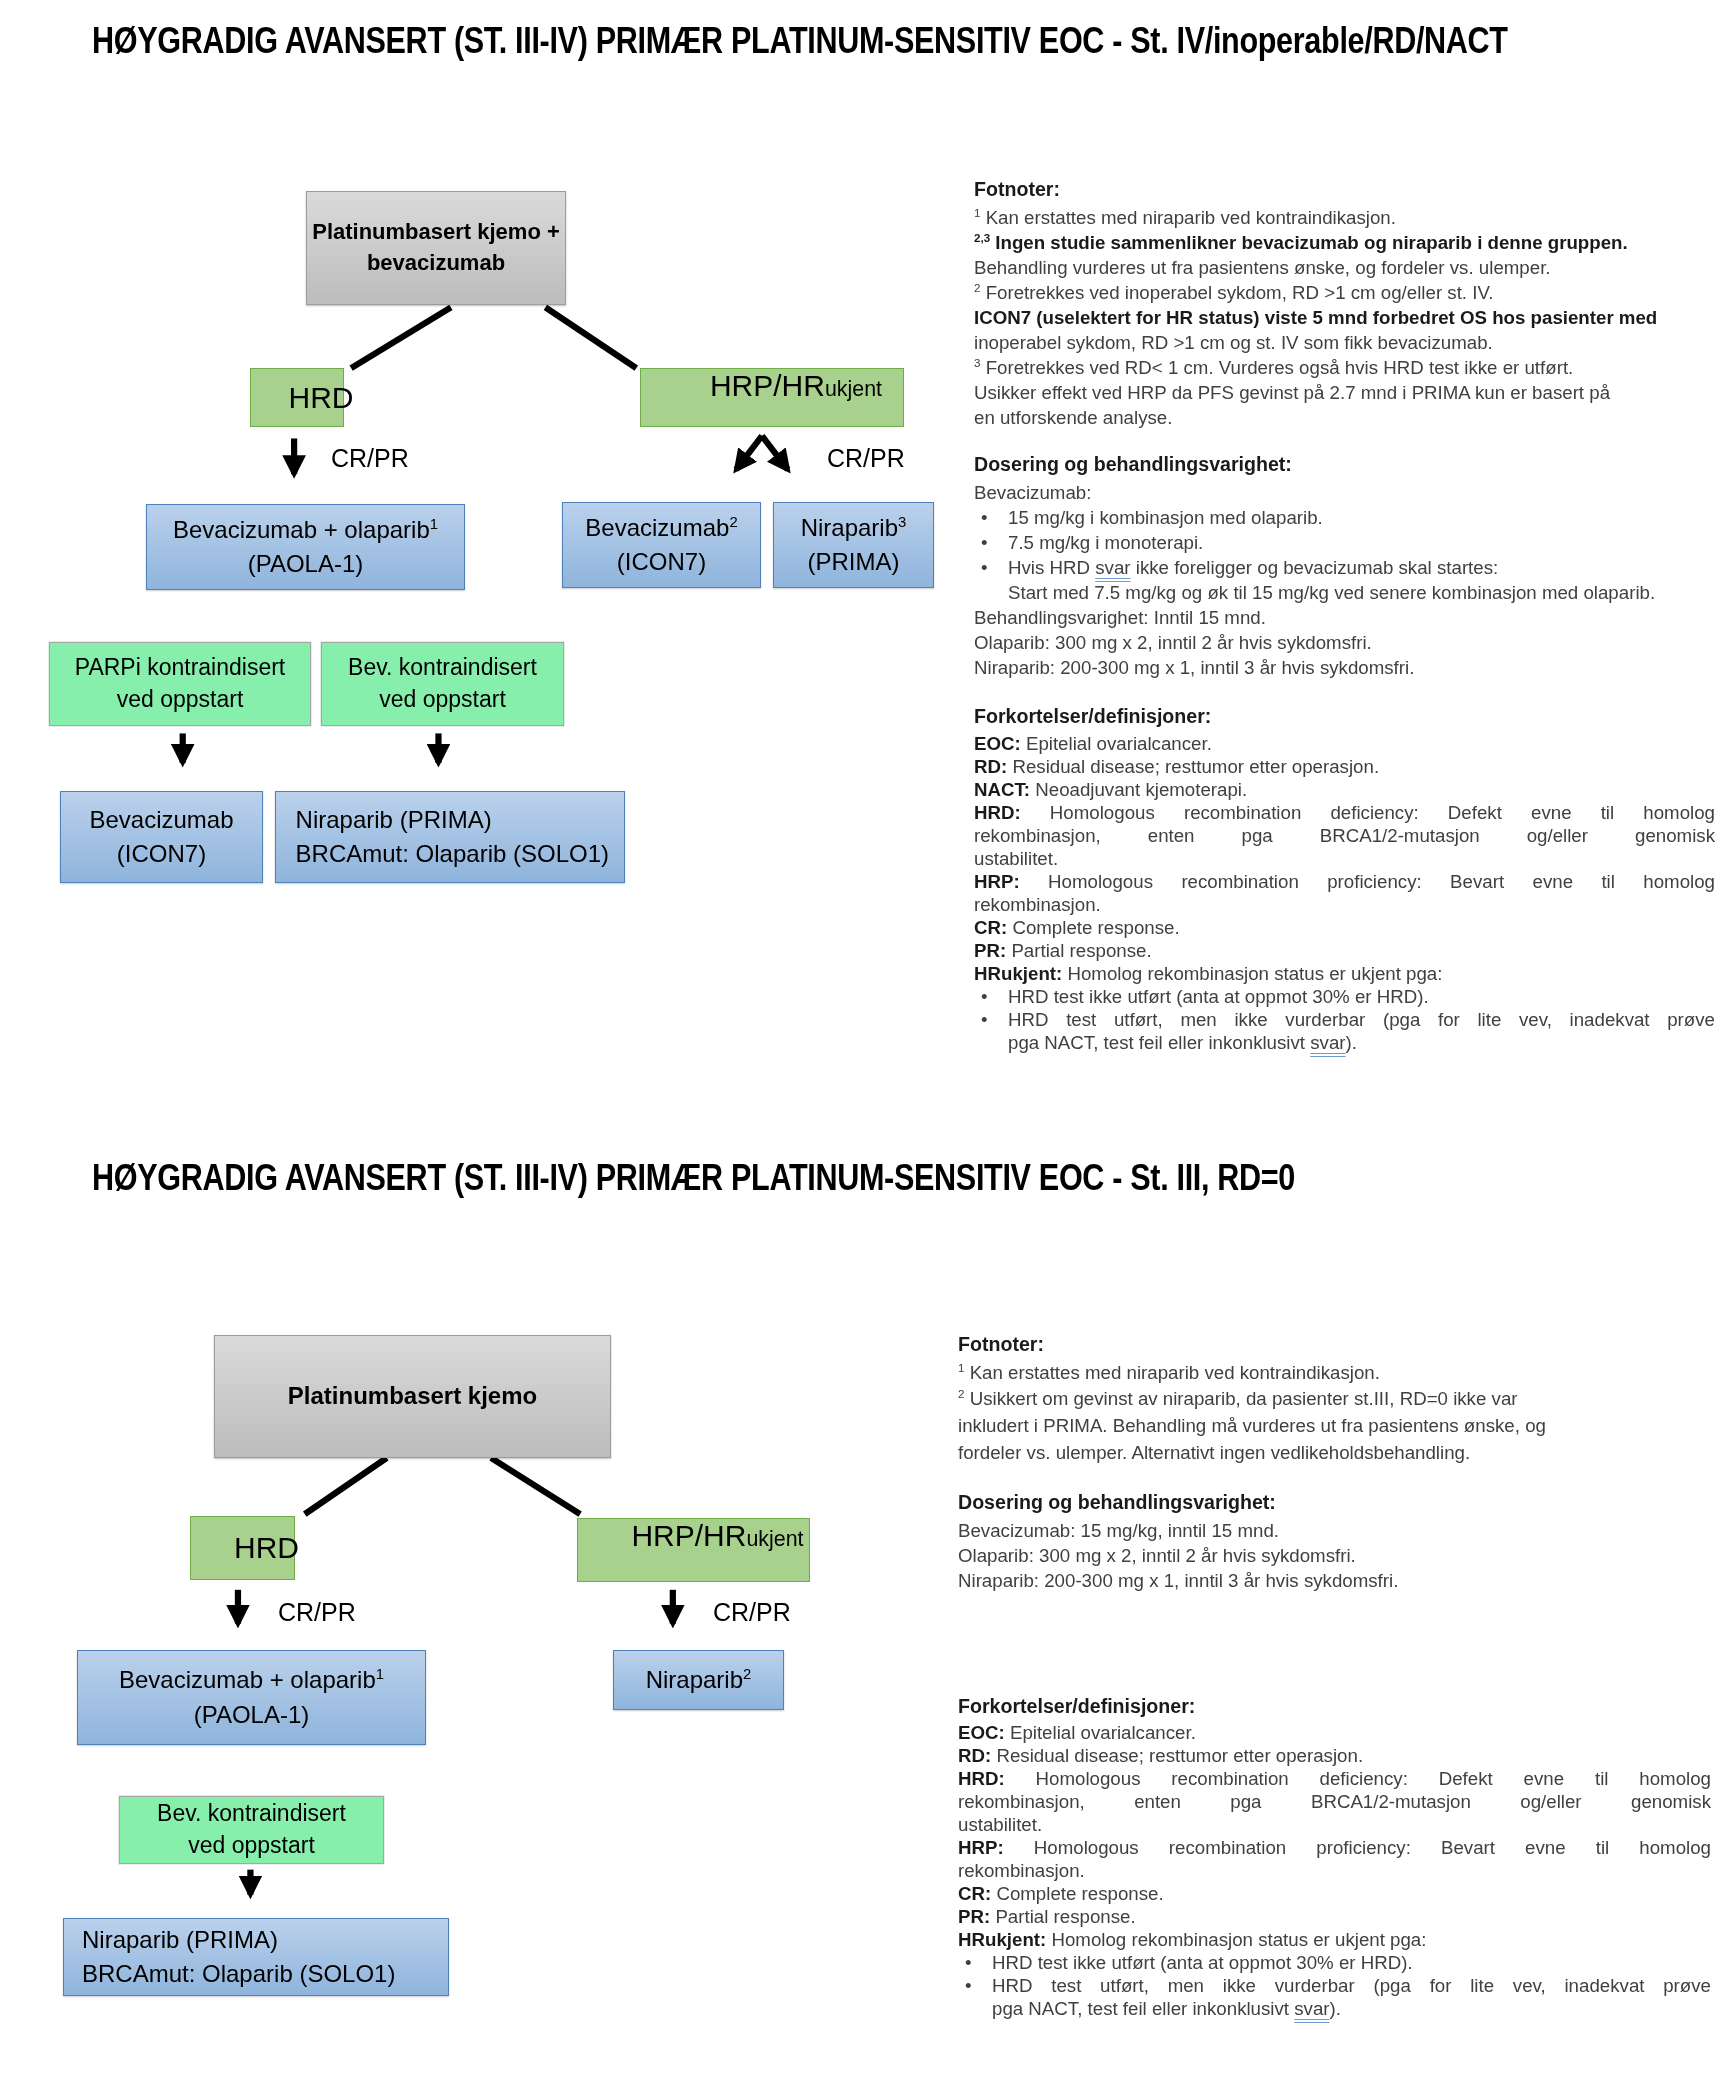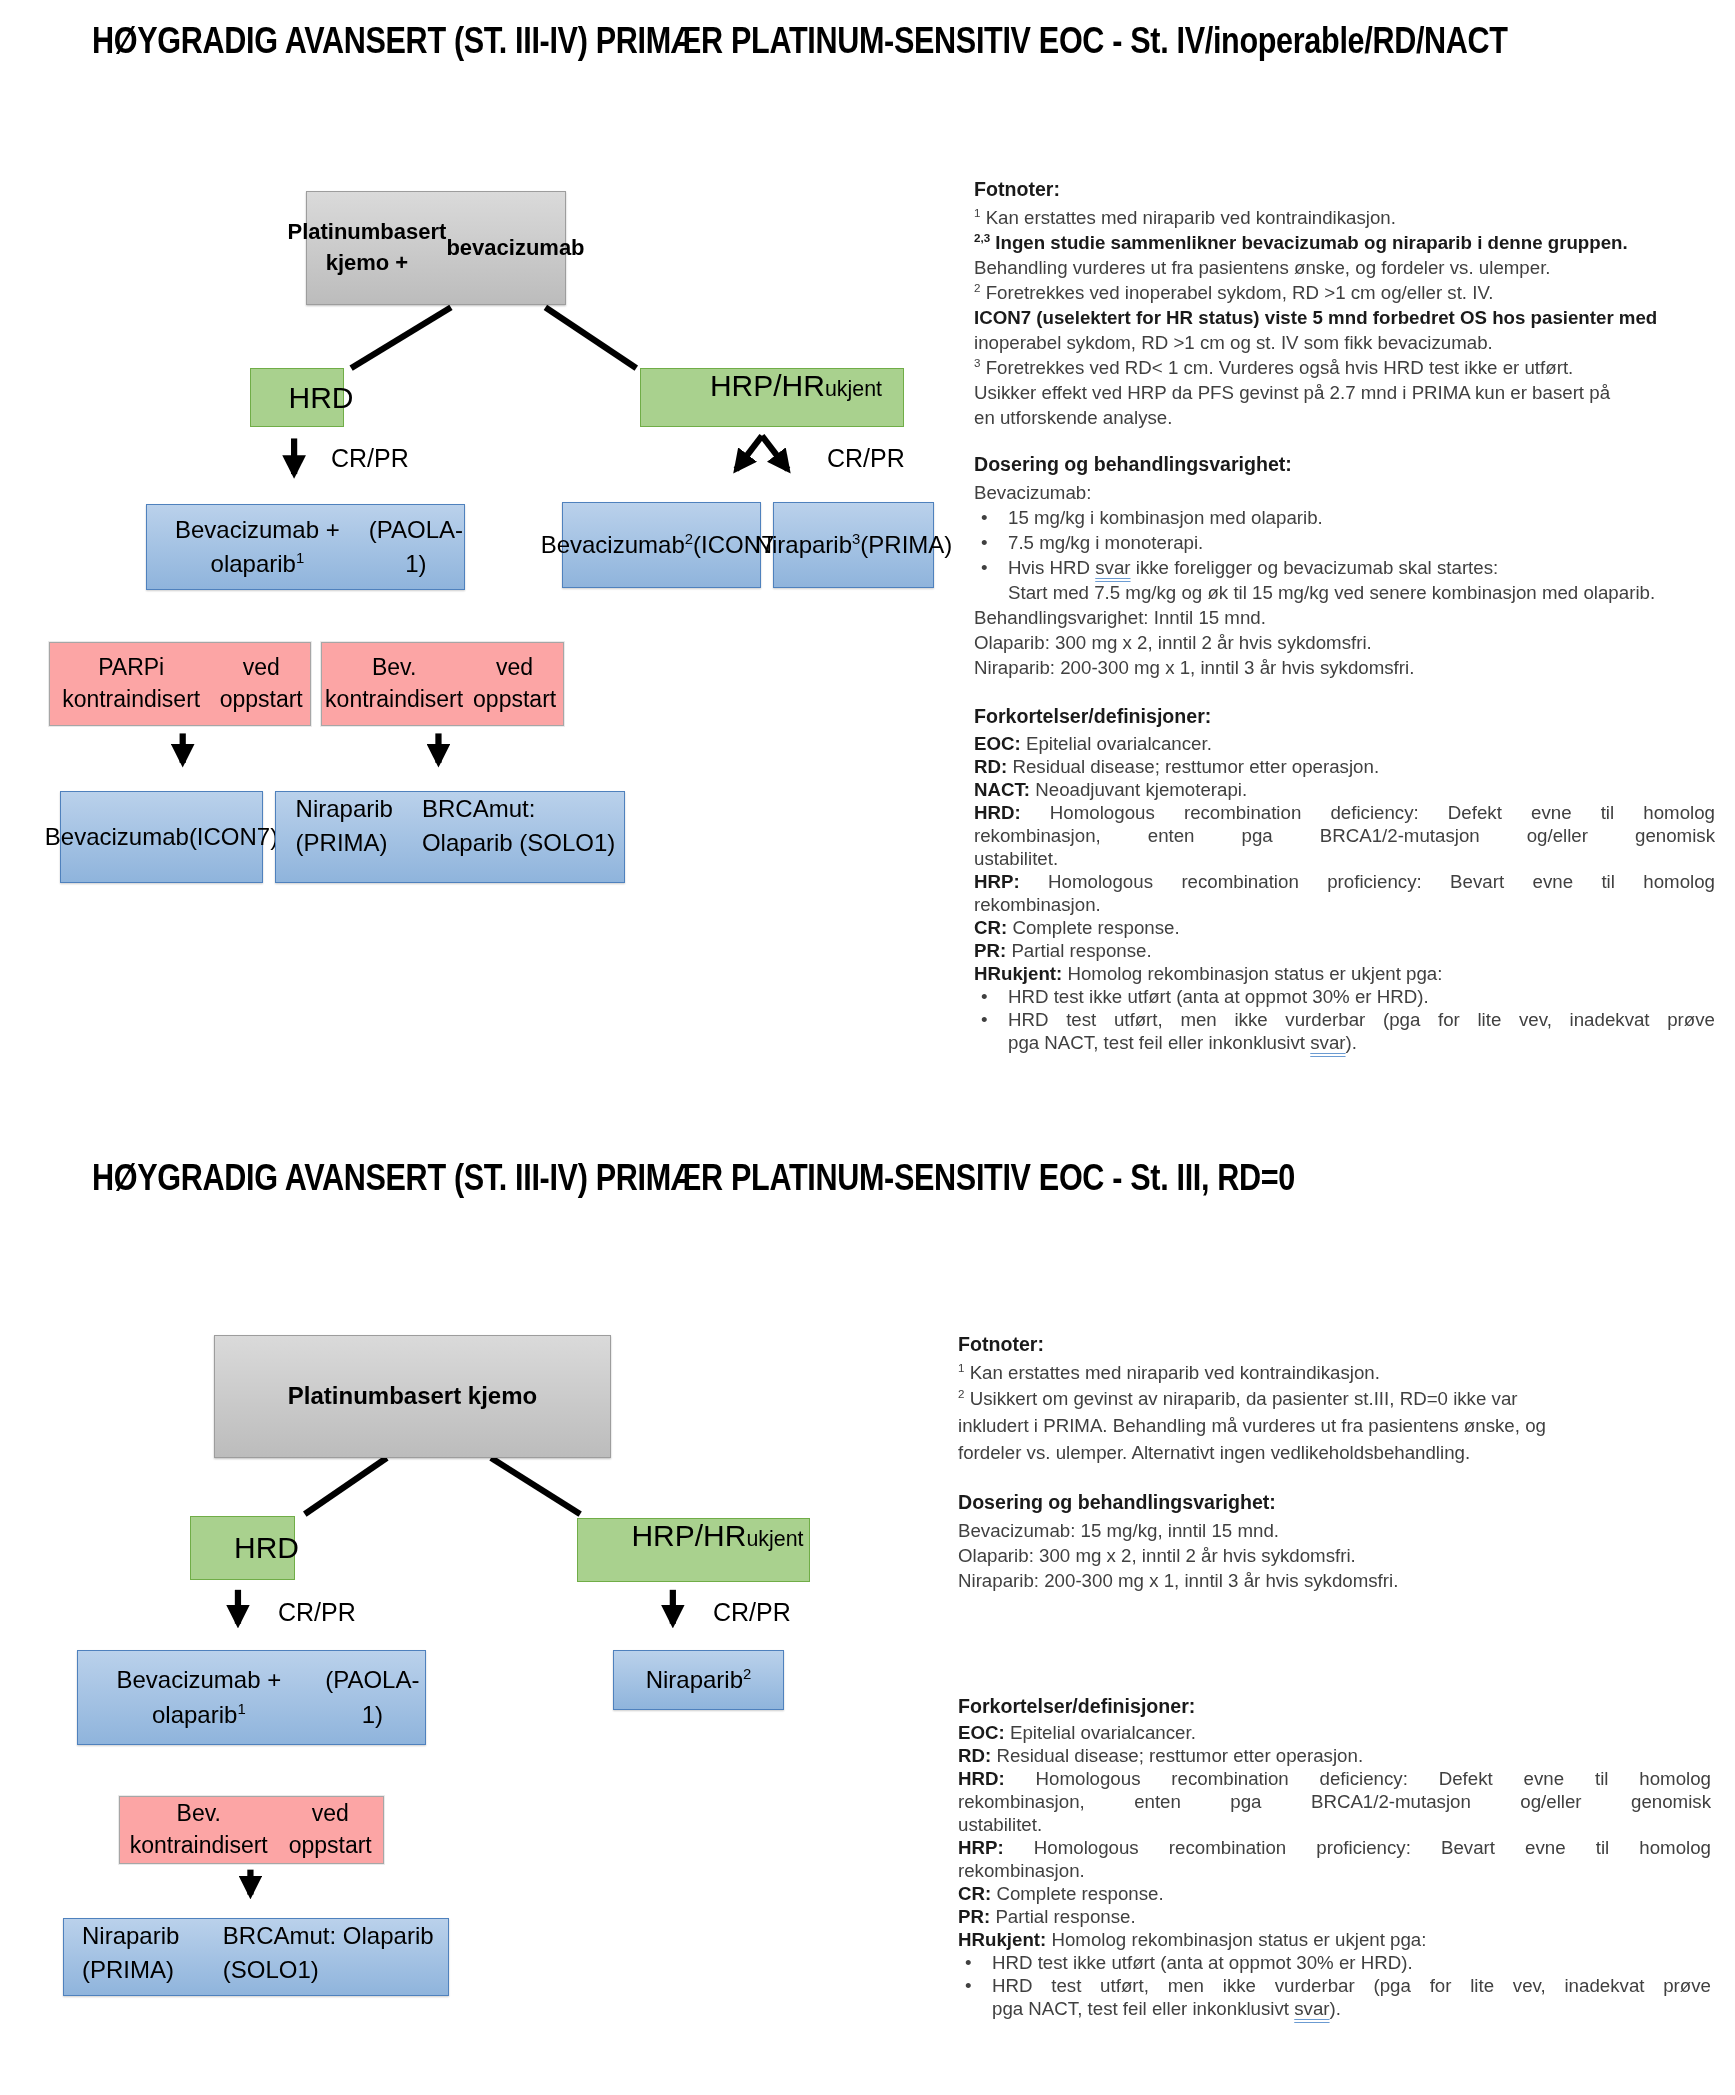--- a/index.html
+++ b/index.html
@@ -7,30 +7,30 @@
     width:1736px;height:2096px;position:relative;background:#ffffff;
     font-family:"Liberation Sans",sans-serif;color:#404040;overflow:hidden;
   }
   .abs{position:absolute;}
   .title{
     font-size:36px;font-weight:bold;color:#000;white-space:nowrap;
     transform:scaleX(0.85);transform-origin:left center;letter-spacing:-0.4px;
   }
   
   .fbox{
-    position:absolute;box-sizing:border-box;display:flex;flex-direction:row;
+    position:absolute;box-sizing:border-box;display:flex;flex-direction:column;
     align-items:center;justify-content:center;text-align:center;color:#000;
   }
   .gray{
     background:linear-gradient(#dadada,#bcbcbc);border:0.9px solid #9d9d9d;
     font-weight:bold;box-shadow:0 0.9px 1.8px rgba(0,0,0,0.25);
   }
   .green{background:#a9d18e;border:1.8px solid #70ad47;padding-left:48px;}
   .blue{background:linear-gradient(#bad1eb,#8fb4dc);border:1.8px solid #4f81bd;box-shadow:0 0.9px 1.8px rgba(0,0,0,0.2);}
-  .whitebox{background:#fca5a5;border:1.8px solid #a6a6a6;box-shadow:0 0 0 0.9px #e8e8e8;}
+  .whitebox{background:#86efac;border:1.8px solid #a6a6a6;box-shadow:0 0 0 0.9px #e8e8e8;}
   .f27{font-size:24px;line-height:1.42;}
   .f26{font-size:23px;line-height:1.38;}
   .f25{font-size:22px;line-height:1.4;}
   .f34{font-size:30px;}
   .leftal{align-items:flex-start;text-align:left;}
   .hrpsub{font-size:21.4px;}
   sup{font-size:0.62em;line-height:0;}
   .crpr{position:absolute;font-size:25px;color:#000;white-space:nowrap;}
   
   .col{position:absolute;font-size:18.7px;line-height:25px;color:#404040;}

